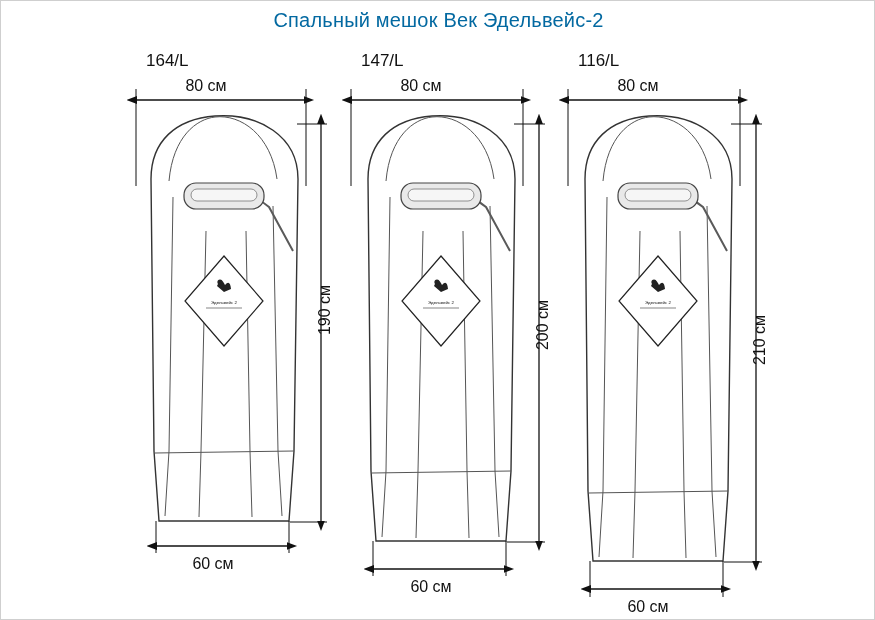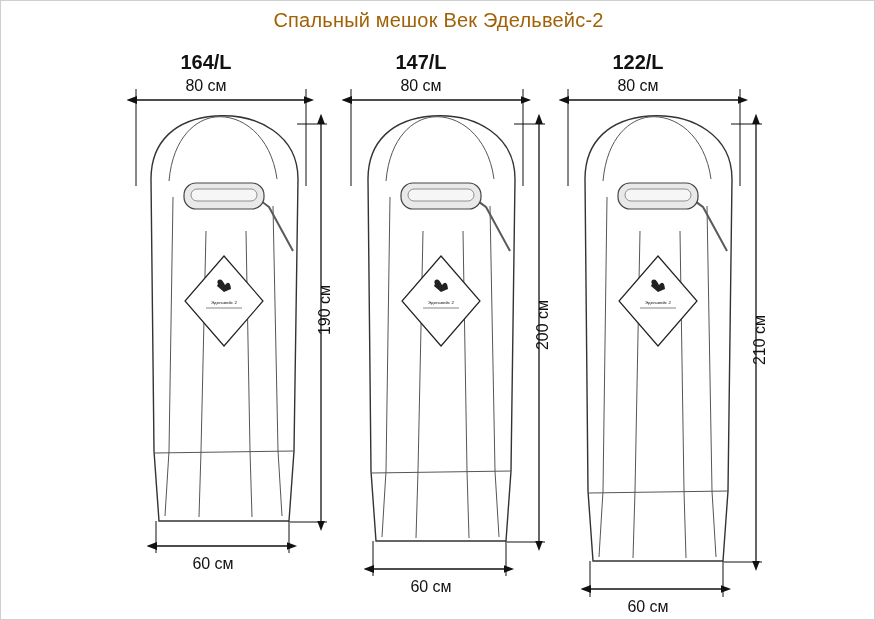--- a/index.html
+++ b/index.html
@@ -19,29 +19,28 @@
     border: 1px solid #cfcfcf;
     box-sizing: border-box;
   }
   #title {
     position: absolute;
     top: 8px;
     left: 0;
     width: 875px;
     text-align: center;
     font-size: 20px;
-    color: #a16207;
+    color: #0369a1;
     letter-spacing: 0.2px;
   }
   .model-label {
     position: absolute;
-    font-size: 20px;
-    font-weight: bold;
+    font-size: 17px;
+    font-weight: normal;
     color: #111111;
-    text-align: center;
     width: 120px;
   }
   .dim-label {
     position: absolute;
     font-size: 16px;
     color: #111111;
     text-align: center;
     white-space: nowrap;
   }
   .dim-label.vert {
@@ -96,21 +95,21 @@
 </style>
 </head>
 <body>
 
 <div id="page">
 
   <div id="title">Спальный мешок Век Эдельвейс-2</div>
 
   <div class="model-label" style="top:50px; left:145px;">164/L</div>
   <div class="model-label" style="top:50px; left:360px;">147/L</div>
-  <div class="model-label" style="top:50px; left:577px;">122/L</div>
+  <div class="model-label" style="top:50px; left:577px;">116/L</div>
 
   <div class="dim-label" style="top:76px; left:145px; width:120px;">80 см</div>
   <div class="dim-label" style="top:76px; left:360px; width:120px;">80 см</div>
   <div class="dim-label" style="top:76px; left:577px; width:120px;">80 см</div>
 
   <div class="dim-label vert" style="top:300px; left:294px; width:60px;">190 см</div>
   <div class="dim-label vert" style="top:315px; left:512px; width:60px;">200 см</div>
   <div class="dim-label vert" style="top:330px; left:729px; width:60px;">210 см</div>
 
   <div class="dim-label" style="top:554px; left:152px; width:120px;">60 см</div>

